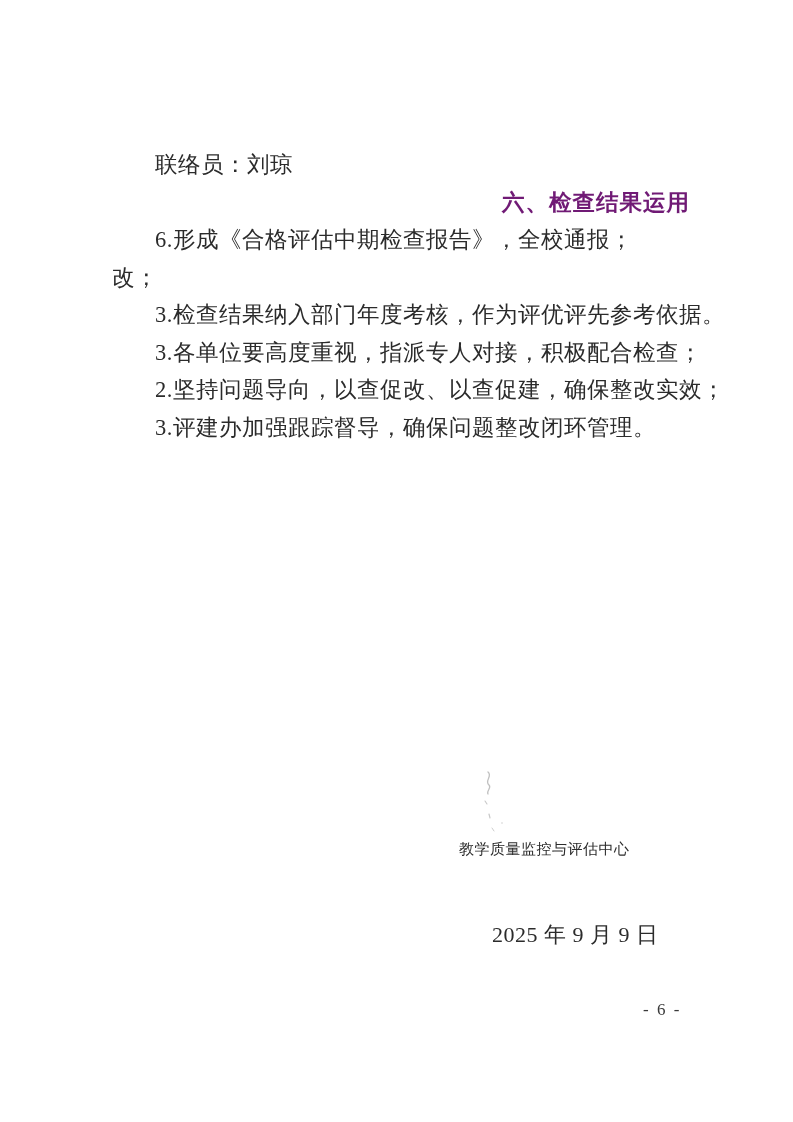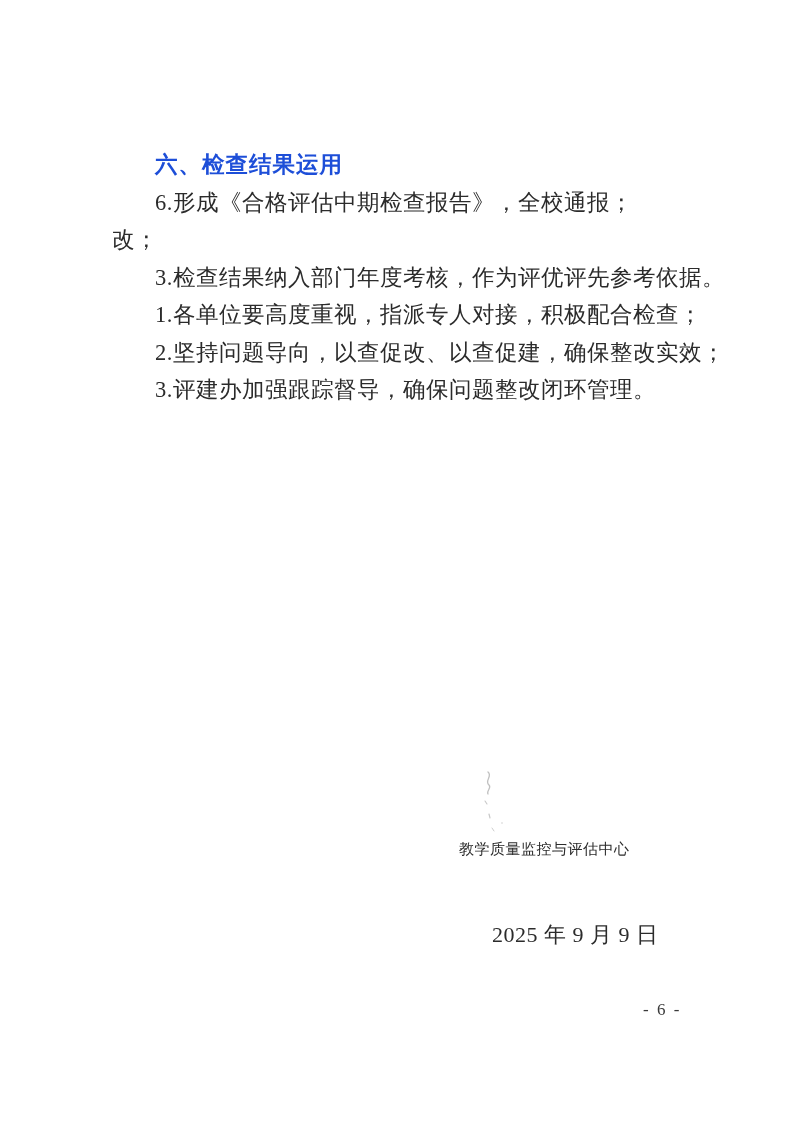--- a/index.html
+++ b/index.html
@@ -28,22 +28,23 @@
     line-height: 37.5px;
     font-size: 22.5px;
     letter-spacing: 0.5px;
     color: #2b2b2b;
     white-space: nowrap;
   }
   .doc-line.indent { padding-left: 43px; }
   .doc-line.heading {
     font-family: "Liberation Sans", "DejaVu Sans", sans-serif;
     font-weight: bold;
-    color: #1d4ed8;
+    color: #701a75;
     letter-spacing: 1px;
+    text-align: right;
   }
   .signature-block {
     position: absolute;
     left: 0; top: 0;
     width: 793px;
   }
   .signature-org {
     position: absolute;
     left: 459px;
     top: 840px;
@@ -79,25 +80,26 @@
     opacity: 0.55;
     pointer-events: none;
   }
 </style>
 </head>
 <body>
 
 <div class="page">
 
   <div class="doc-body">
+    <div class="doc-line indent">联络员：刘琼</div>
     <div class="doc-line indent heading">六、检查结果运用</div>
     <div class="doc-line indent">6.形成《合格评估中期检查报告》，全校通报；</div>
     <div class="doc-line">改；</div>
     <div class="doc-line indent">3.检查结果纳入部门年度考核，作为评优评先参考依据。</div>
-    <div class="doc-line indent">1.各单位要高度重视，指派专人对接，积极配合检查；</div>
+    <div class="doc-line indent">3.各单位要高度重视，指派专人对接，积极配合检查；</div>
     <div class="doc-line indent">2.坚持问题导向，以查促改、以查促建，确保整改实效；</div>
     <div class="doc-line indent">3.评建办加强跟踪督导，确保问题整改闭环管理。</div>
   </div>
 
   <svg class="smudge" viewBox="0 0 40 72" xmlns="http://www.w3.org/2000/svg">
     <path d="M16,4 C21,8 12,13 17,17 C20,20 14,23 16,26" fill="none" stroke="#8d8d8d" stroke-width="1.3" stroke-linecap="round"></path>
     <path d="M13,33 L15,36" fill="none" stroke="#9a9a9a" stroke-width="1.1" stroke-linecap="round"></path>
     <path d="M17,46 L18,50" fill="none" stroke="#9a9a9a" stroke-width="1.1" stroke-linecap="round"></path>
     <path d="M20,60 L22,63" fill="none" stroke="#a3a3a3" stroke-width="1" stroke-linecap="round"></path>
     <circle cx="30" cy="55" r="0.8" fill="#a8a8a8"></circle>

